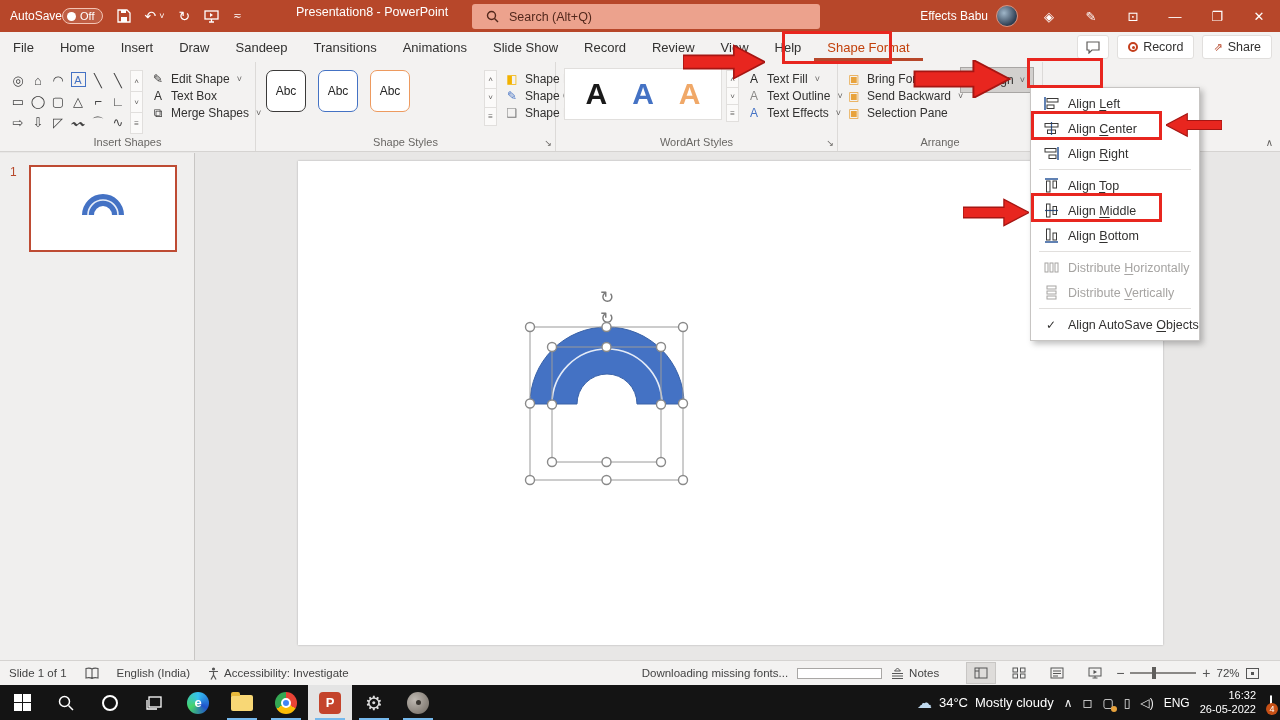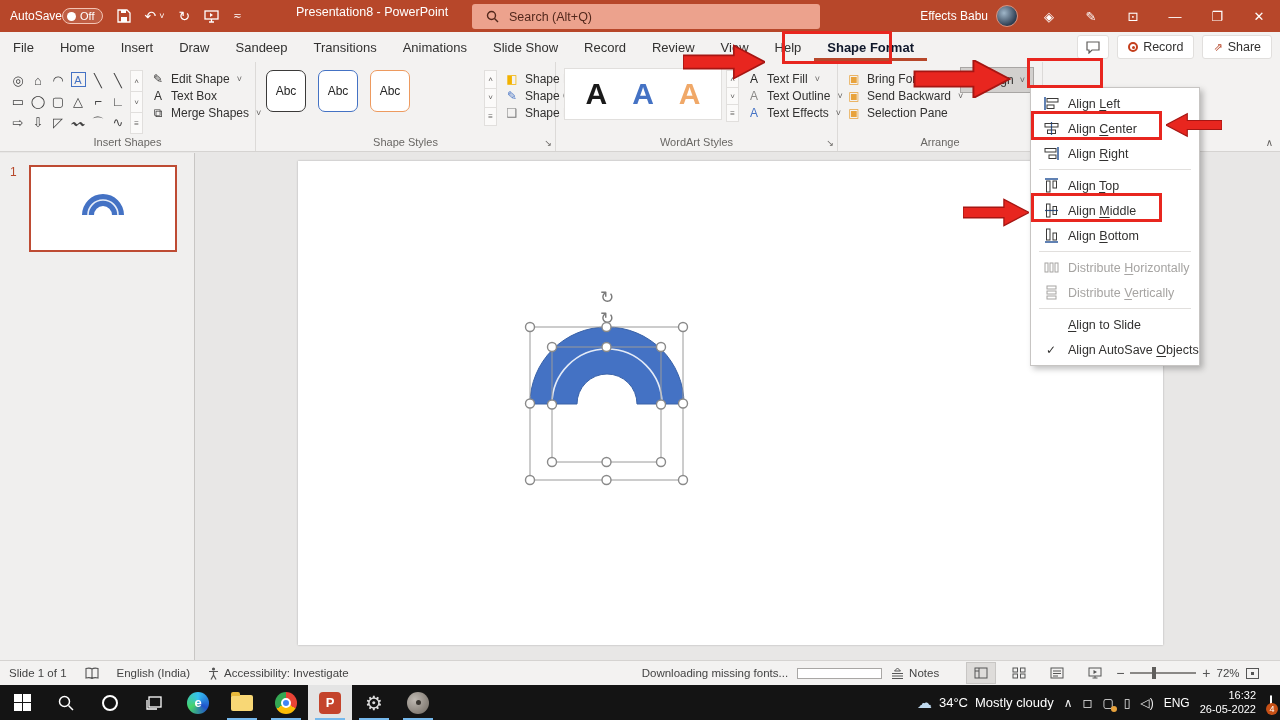--- a/index.html
+++ b/index.html
@@ -25,21 +25,21 @@
   .tb-right{position:absolute;right:0;top:0;height:32px;display:flex;align-items:center;gap:0;}
   .user{display:flex;align-items:center;gap:8px;margin-right:10px;font-size:12px;}
   .avatar{width:22px;height:22px;border-radius:50%;background:radial-gradient(circle at 35% 35%,#9fb6c9,#2e3e52 70%);border:1px solid #d8927e;}
   .tb-btn{width:42px;height:32px;display:flex;align-items:center;justify-content:center;font-size:13px;color:#fff;}
 
   
   .tabrow{position:absolute;left:0;top:32px;width:1280px;height:30px;background:#F3F2F1;
           display:flex;align-items:center;font-size:13px;color:#323130;}
   .tabs{display:flex;align-items:flex-end;padding-left:0;}
   .tab{padding:6px 13px;cursor:default;white-space:nowrap;}
-  .tab.active{color:#0f172a;font-weight:bold;box-shadow:inset 0 -3px 0 #B7472A;}
+  .tab.active{color:#c2410c;font-weight:normal;box-shadow:inset 0 -3px 0 #B7472A;}
   .tabrow-right{position:absolute;right:8px;top:3px;display:flex;align-items:center;gap:8px;}
   .chip{display:flex;align-items:center;gap:5px;background:#fff;border:1px solid #E1DFDD;
         border-radius:3px;height:24px;padding:0 10px;font-size:12.5px;color:#323130;}
   .rec-dot{width:10px;height:10px;border-radius:50%;border:2px solid #C43E1C;display:inline-block;position:relative;}
   .rec-dot::after{content:"";position:absolute;left:1.5px;top:1.5px;width:3px;height:3px;border-radius:50%;background:#C43E1C;}
 
   
   .ribbon{position:absolute;left:0;top:62px;width:1280px;height:90px;background:#F3F2F1;
           border-bottom:1px solid #D5D3D1;display:flex;}
   .rgroup{position:relative;height:100%;border-right:1px solid #DCDAD8;}
@@ -480,24 +480,20 @@
         <span class="mic">
           <svg width="13" height="15" viewBox="0 0 13 15">
             <rect x="2" y="1" width="9" height="3" fill="none" stroke="#A6A4A2"></rect>
             <rect x="2" y="6" width="9" height="3" fill="none" stroke="#A6A4A2"></rect>
             <rect x="2" y="11" width="9" height="3" fill="none" stroke="#A6A4A2"></rect>
           </svg>
         </span>
         <span><span>Distribute </span><u>V</u><span>ertically</span></span>
       </div>
       <div class="msep"></div>
-      <div class="mi">
-        <span class="mic"></span>
-        <span><span></span><u>A</u><span>lign to Slide</span></span>
-      </div>
       <div class="mi">
         <span class="mic">
           <span style="color:#323130;font-size:12px;">✓</span>
         </span>
         <span><span>Align AutoSave </span><u>O</u><span>bjects</span></span>
       </div>
     </div>
 
   <div class="statusbar">
     <span class="sb-item">Slide 1 of 1</span>

